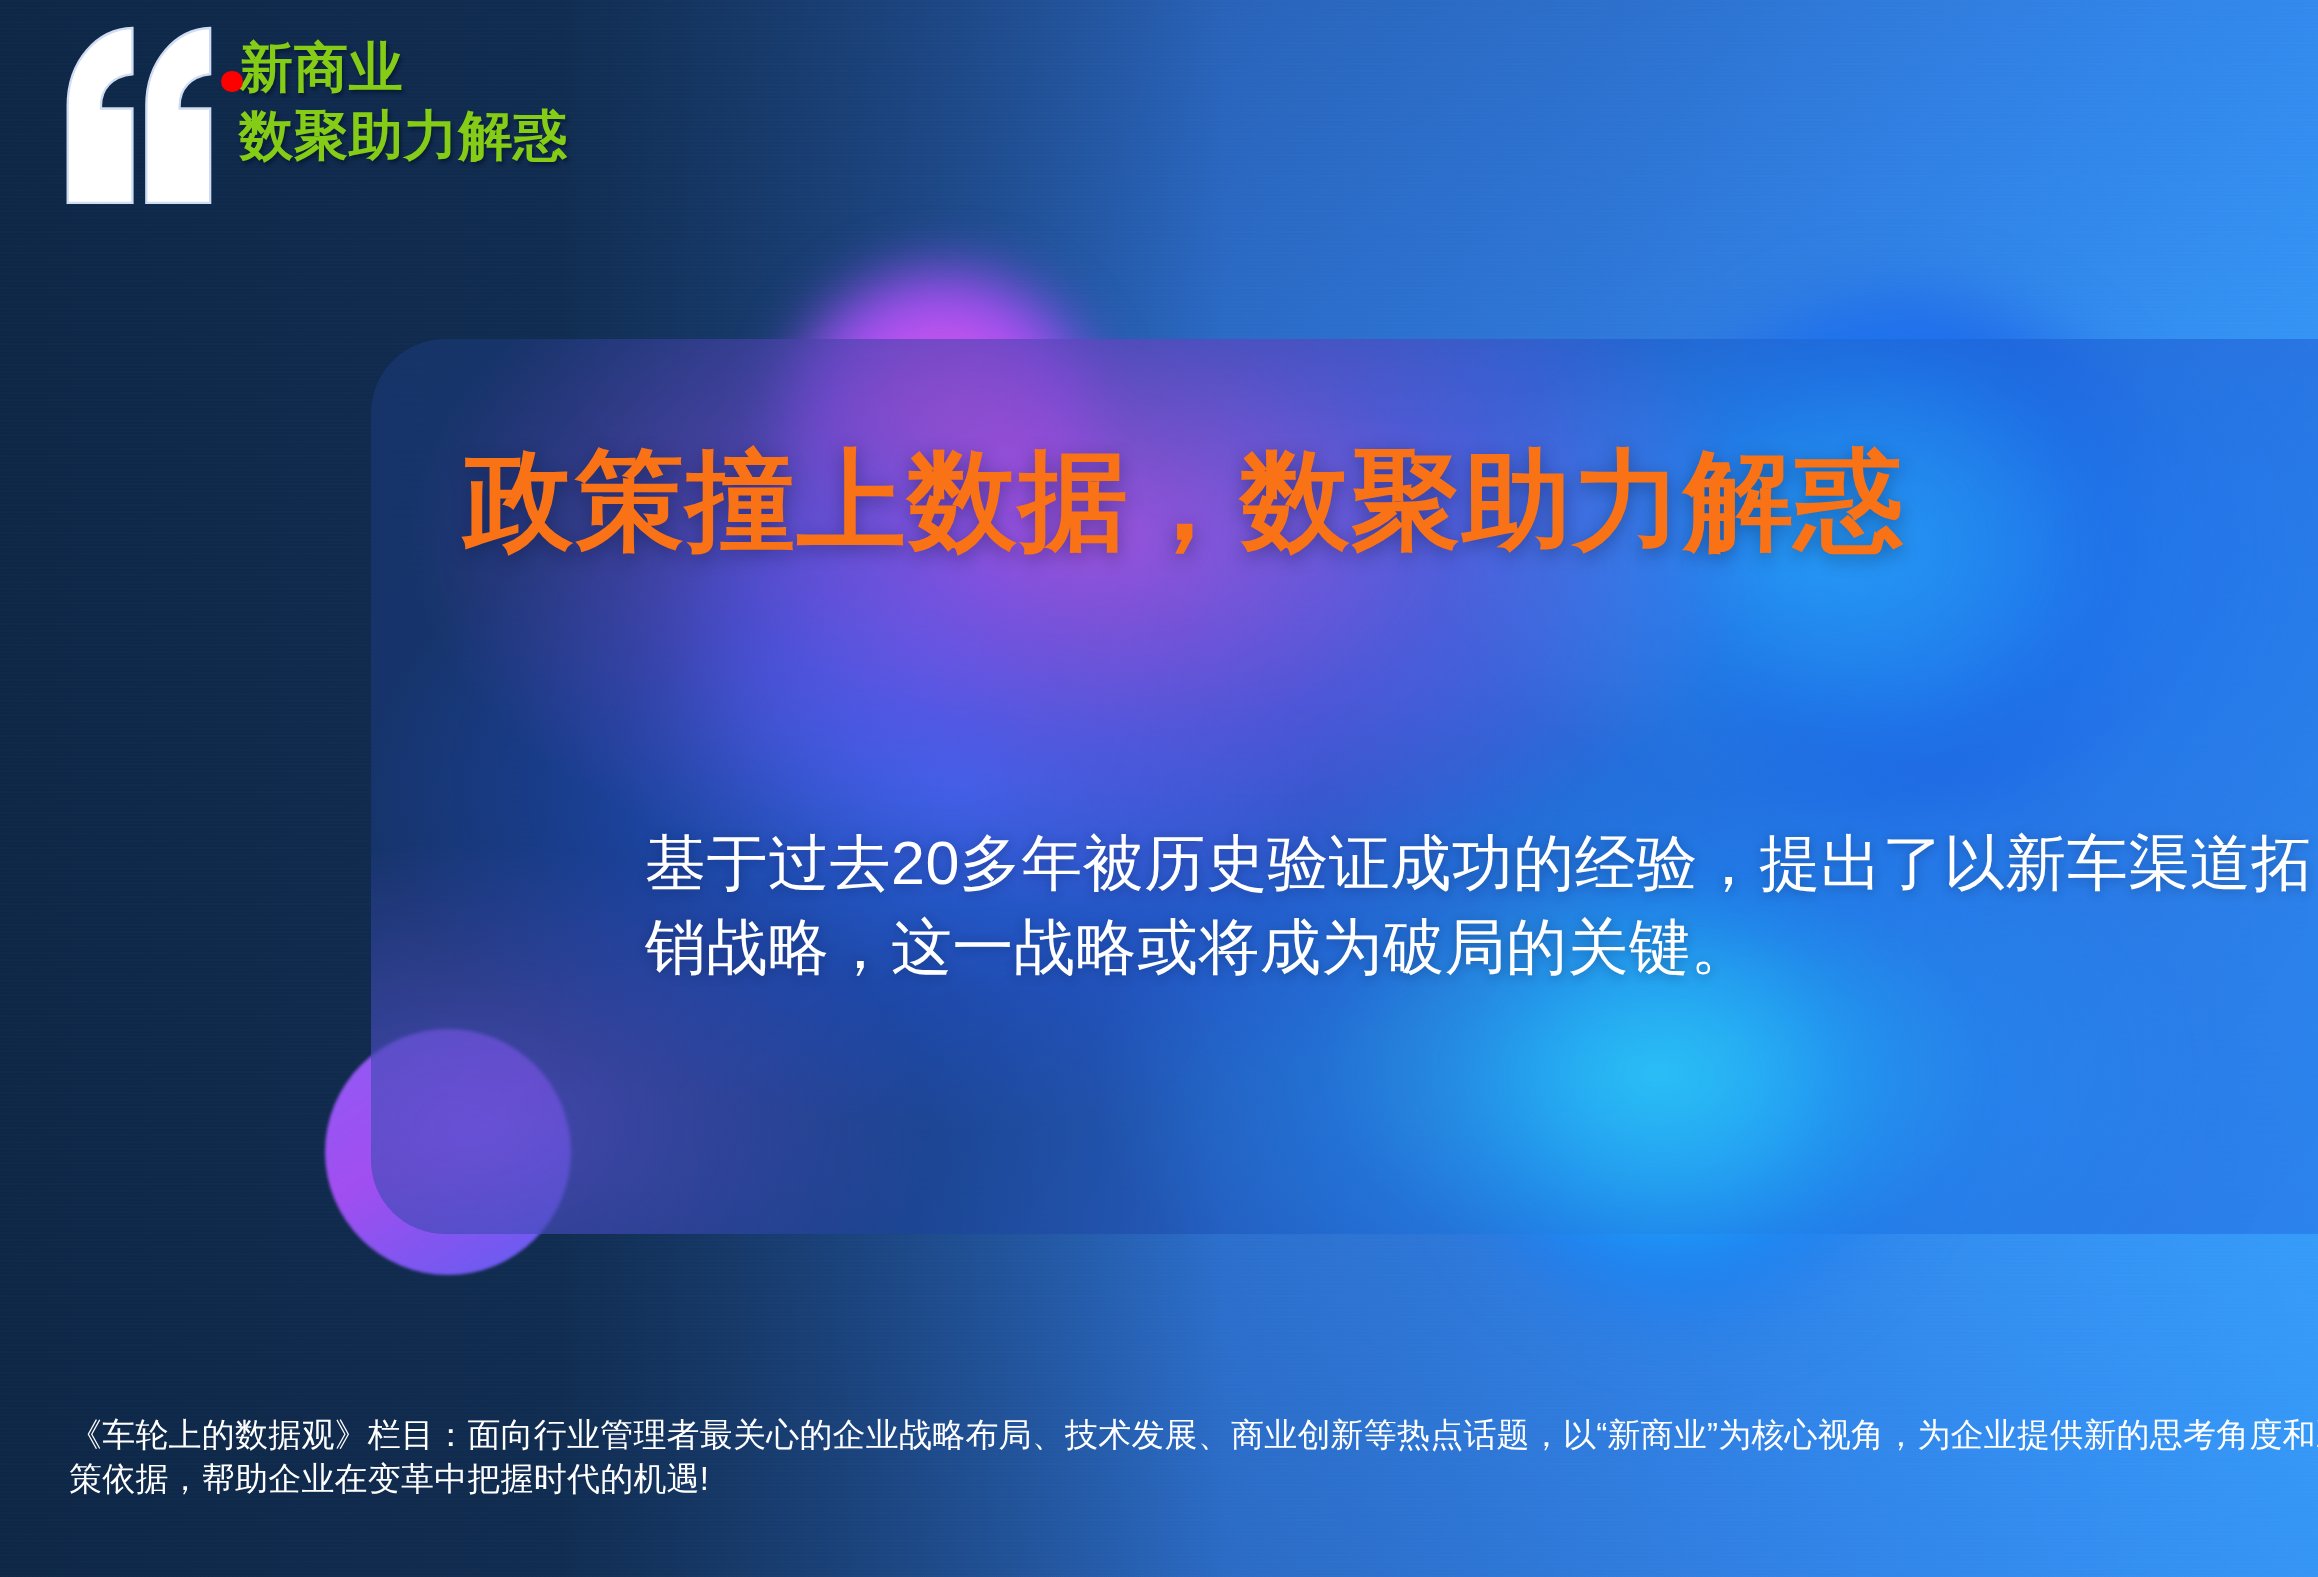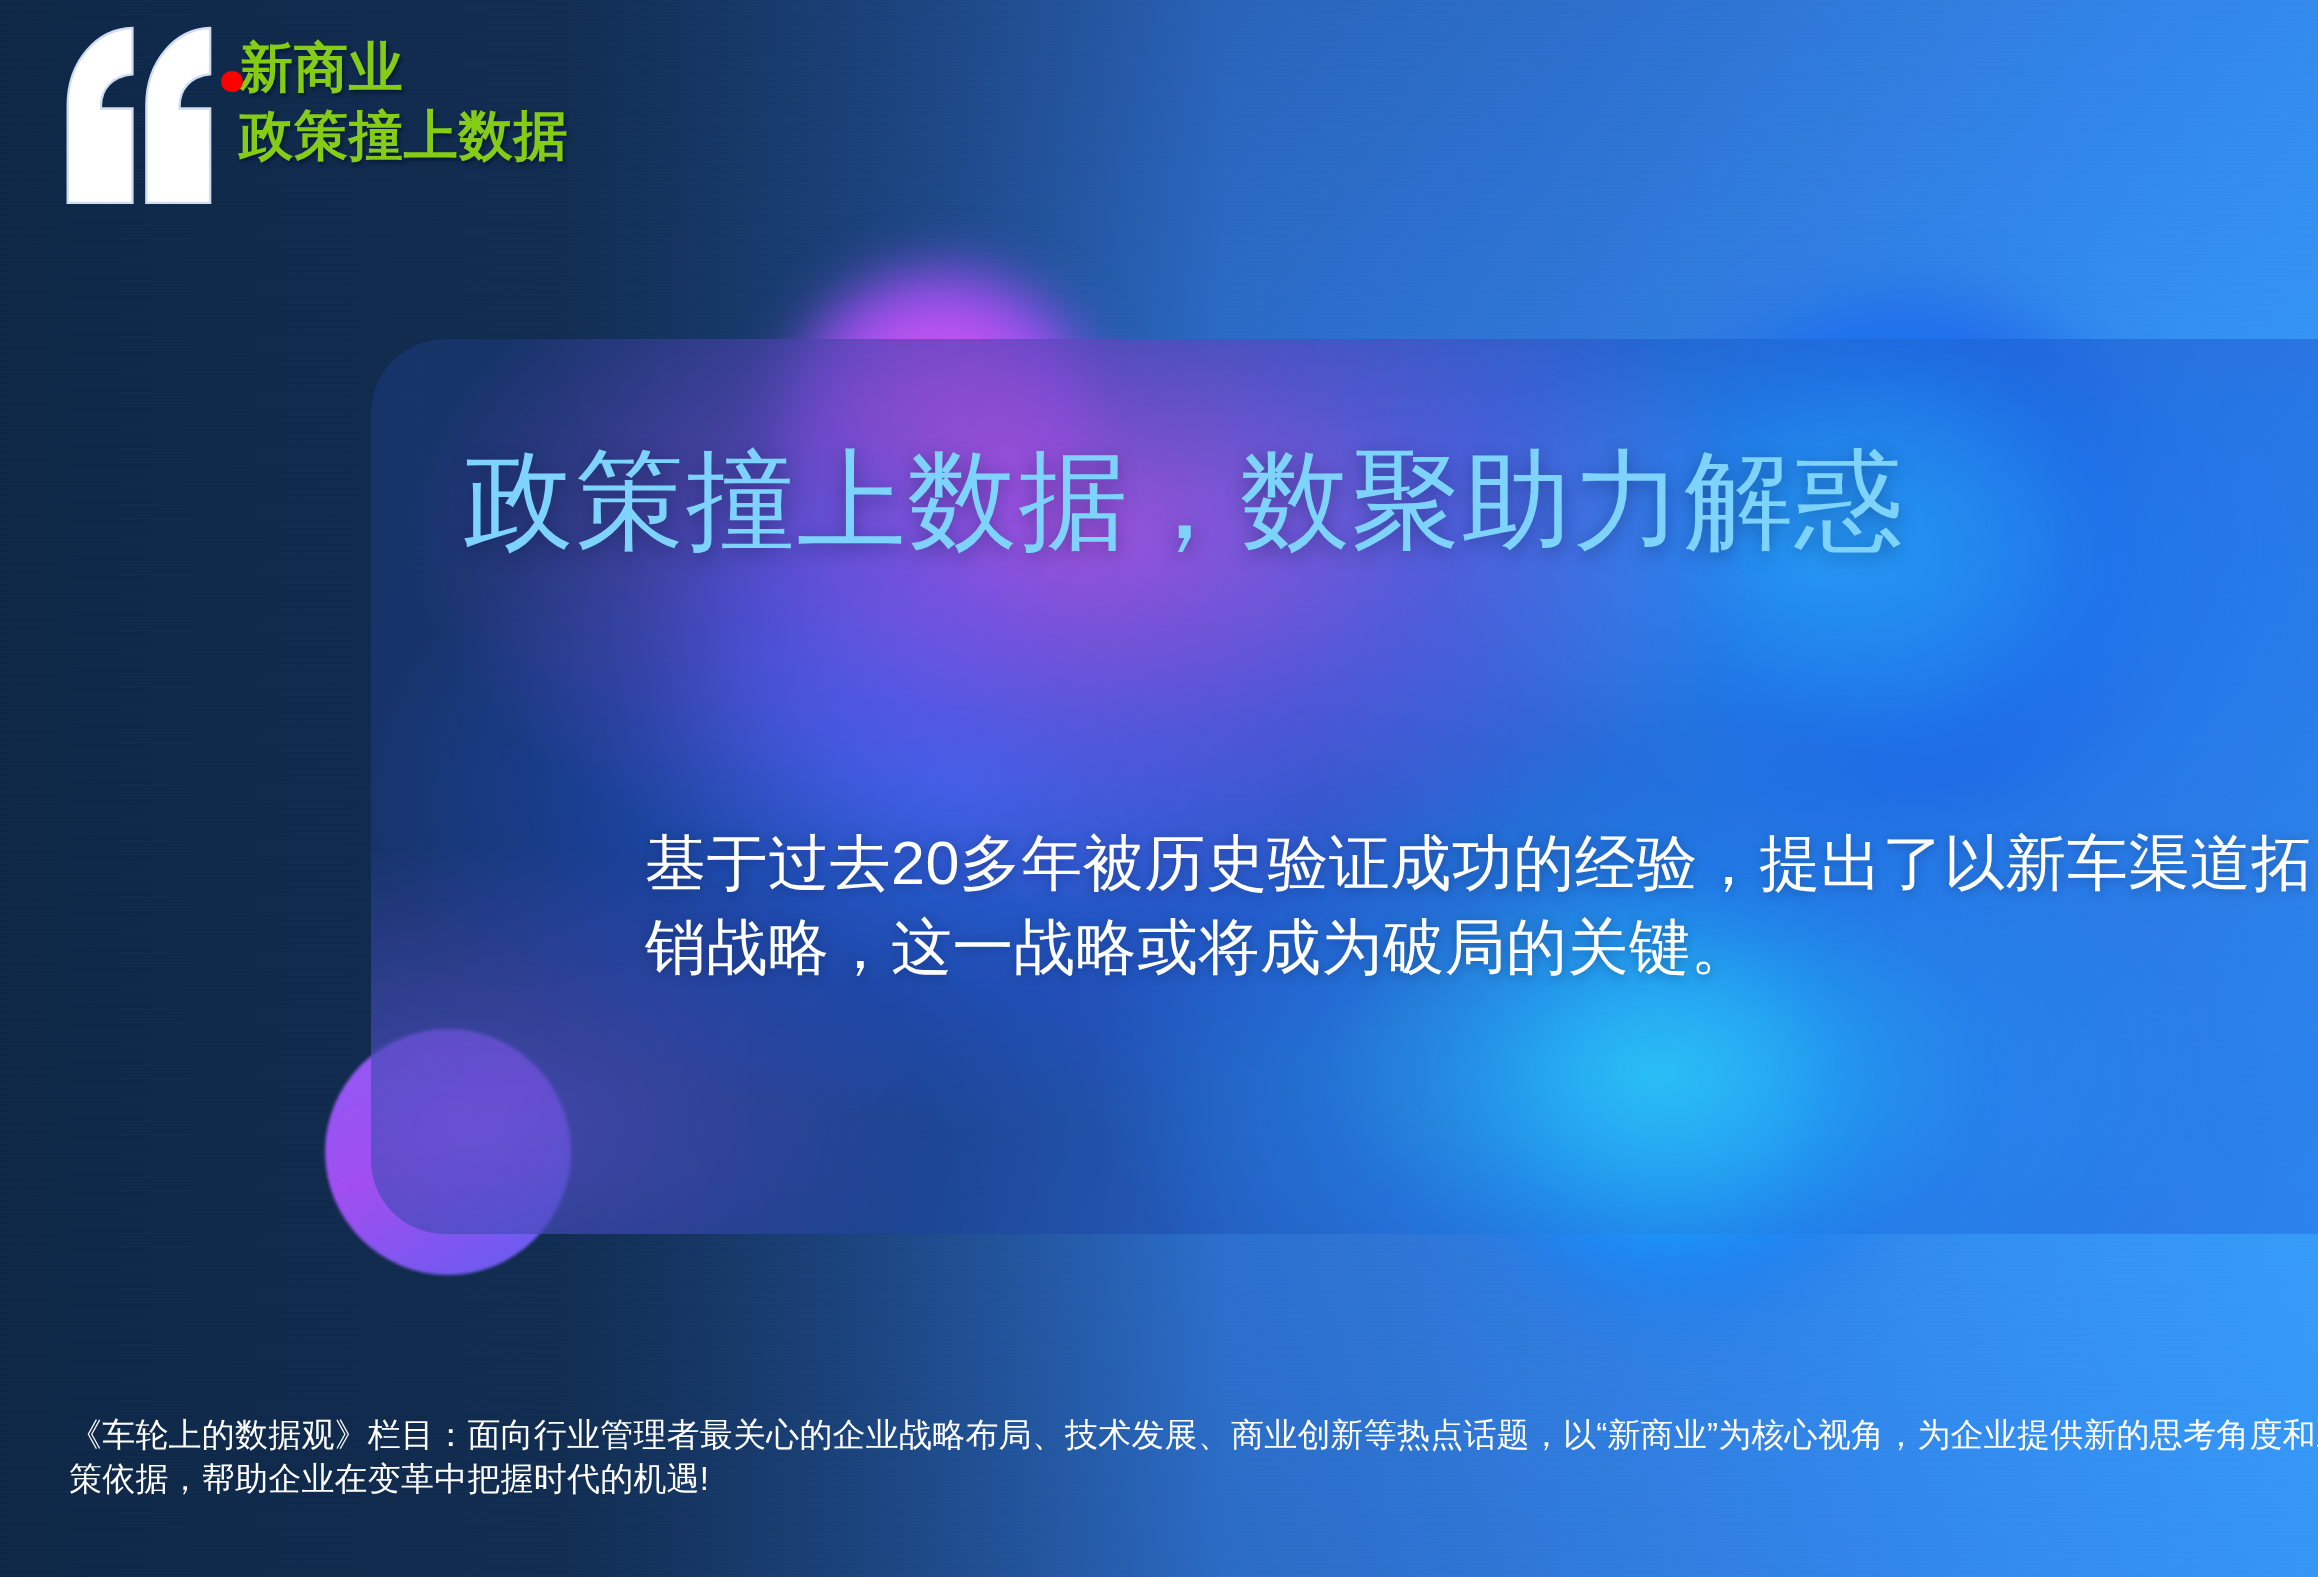--- a/index.html
+++ b/index.html
@@ -95,22 +95,22 @@
       radial-gradient(46% 60% at 34% 22%, rgba(205,85,240,.70) 0%, rgba(160,80,240,.35) 38%, rgba(90,80,230,0) 70%),
       radial-gradient(38% 52% at 28% 50%, rgba(45,110,255,.72) 0%, rgba(35,85,230,.30) 45%, rgba(30,70,200,0) 74%),
       radial-gradient(42% 62% at 69% 24%, rgba(40,165,255,.72) 0%, rgba(30,120,245,.34) 44%, rgba(26,92,225,0) 74%),
       radial-gradient(36% 52% at 61% 82%, rgba(45,210,255,.70) 0%, rgba(32,150,250,.32) 44%, rgba(26,100,230,0) 74%),
       radial-gradient(30% 44% at 5% 88%, rgba(130,95,250,.45) 0%, rgba(90,80,230,0) 72%);
   }
 
   
   #title{
     position:absolute; left:464px; top:443px;
-    font-size:109px; line-height:114px; font-weight:normal;
-    color:#7dd3fc; letter-spacing:1.9px; white-space:nowrap;
+    font-size:109px; line-height:114px; font-weight:bold;
+    color:#f97316; letter-spacing:1.9px; white-space:nowrap;
     text-shadow:0 4.6px 18.5px rgba(8,22,60,.38);
   }
 
   
   #body-text{
     position:absolute; left:645px; top:821px;
     width:1674px;
   }
   .body-line{
     font-size:61px; line-height:84px;
@@ -152,21 +152,21 @@
         <path d="M8 386 L8 176 C8 78 72 10 148 8 L148 108 C104 112 80 140 80 176 L80 182 L148 182 L148 386 Z"></path>
         <path d="M178 386 L178 176 C178 78 242 10 316 8 L316 108 C274 112 250 140 250 176 L250 182 L316 182 L316 386 Z"></path>
       </g>
     </svg>
   </div>
   <div id="logo-words">
     <div class="logo-line" id="logo-line1">
       <span id="logo-reddot"></span>
       <span>新商业</span>
     </div>
-    <div class="logo-line" id="logo-line2">政策撞上数据</div>
+    <div class="logo-line" id="logo-line2">数聚助力解惑</div>
   </div>
 </div>
 
 <div id="title">政策撞上数据，数聚助力解惑</div>
 
 <div id="body-text">
   <div class="body-line">基于过去20多年被历史验证成功的经验，提出了以新车渠道拓</div>
   <div class="body-line">销战略，这一战略或将成为破局的关键。</div>
 </div>
 

